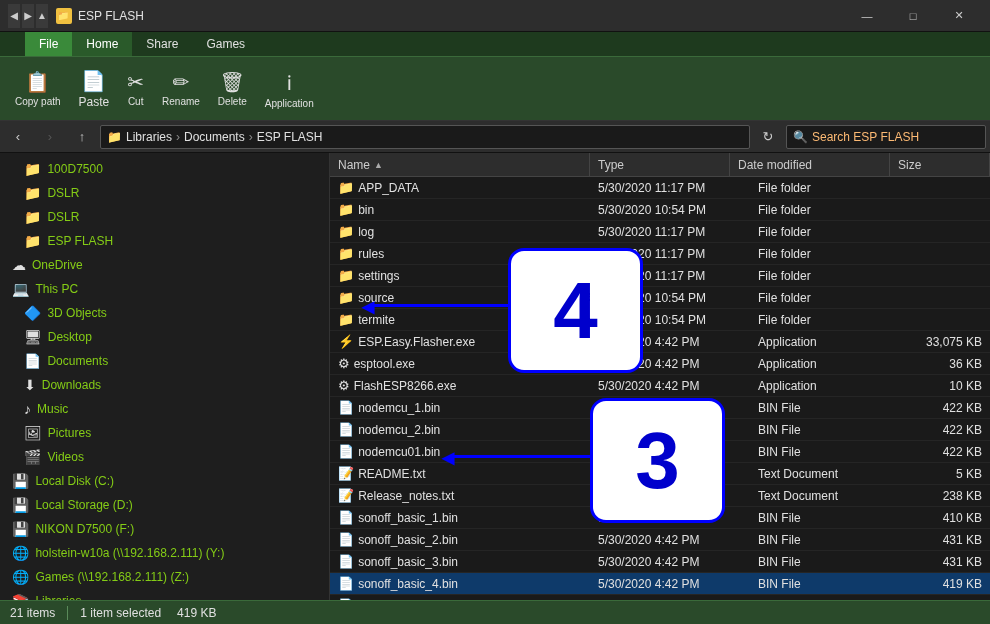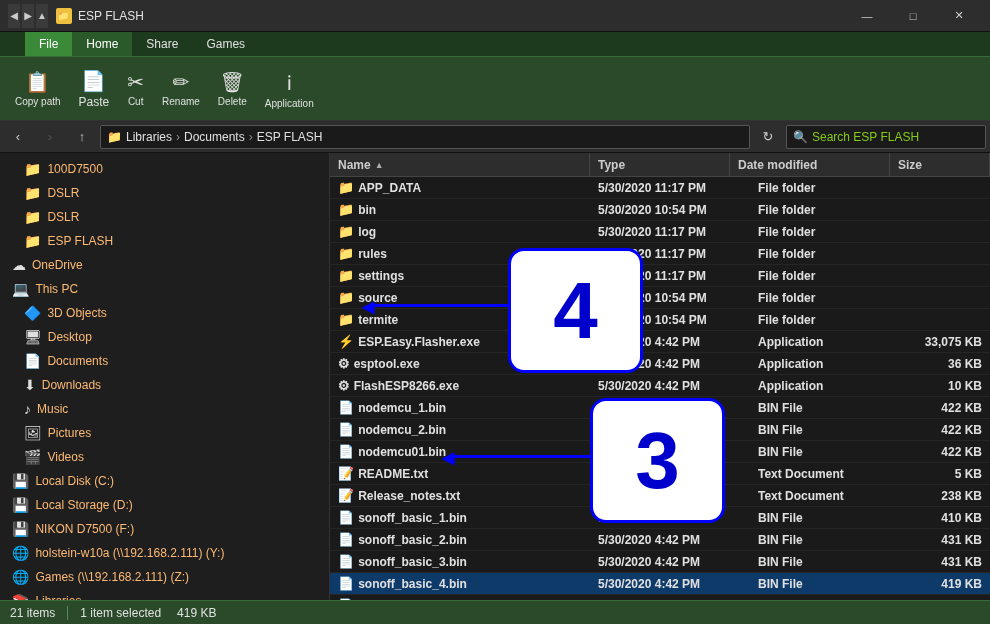--- a/index.html
+++ b/index.html
@@ -211,30 +211,29 @@
 
     .sidebar-item {
       display: flex;
       align-items: center;
       padding: 3px 8px 3px 12px;
       cursor: pointer;
       height: 24px;
       gap: 6px;
     }
     .sidebar-item .item-icon { font-size: 14px; }
-    .sidebar-item .item-label { font-size: 12px; color: #fdba74; }
+    .sidebar-item .item-label { font-size: 12px; color: #84cc16; }
     .sidebar-item.indent1 { padding-left: 24px; }
 
     
     .content-pane {
       flex: 1;
       background: #1a1a1a;
       overflow-y: auto;
       overflow-x: hidden;
-      font-weight: bold;
     }
     .content-pane::-webkit-scrollbar { width: 8px; }
     .content-pane::-webkit-scrollbar-track { background: #1a1a1a; }
     .content-pane::-webkit-scrollbar-thumb { background: #555; border-radius: 4px; }
 
     
     .file-header {
       display: flex;
       align-items: center;
       height: 24px;
@@ -399,21 +398,21 @@
     <span style="color:#f0c040;">📁</span>
     <span style="color:#e0e0e0;">Libraries</span>
     <span class="address-separator">›</span>
     <span style="color:#e0e0e0;">Documents</span>
     <span class="address-separator">›</span>
     <span style="color:#e0e0e0;">ESP FLASH</span>
   </div>
   <button class="address-refresh">↻</button>
   <div class="search-box">
     <span>🔍</span>
-    <span style="color:#84cc16;text-align:center;">Search ESP FLASH</span>
+    <span style="color:#fdba74;text-align:center;">Search ESP FLASH</span>
   </div>
 </div>
 
 <div class="main-area">
 
   <div class="sidebar" id="sidebar-container">
 
   <div class="sidebar-item indent1">
         <span class="item-icon">📁</span>
         <span class="item-label">100D7500</span>

